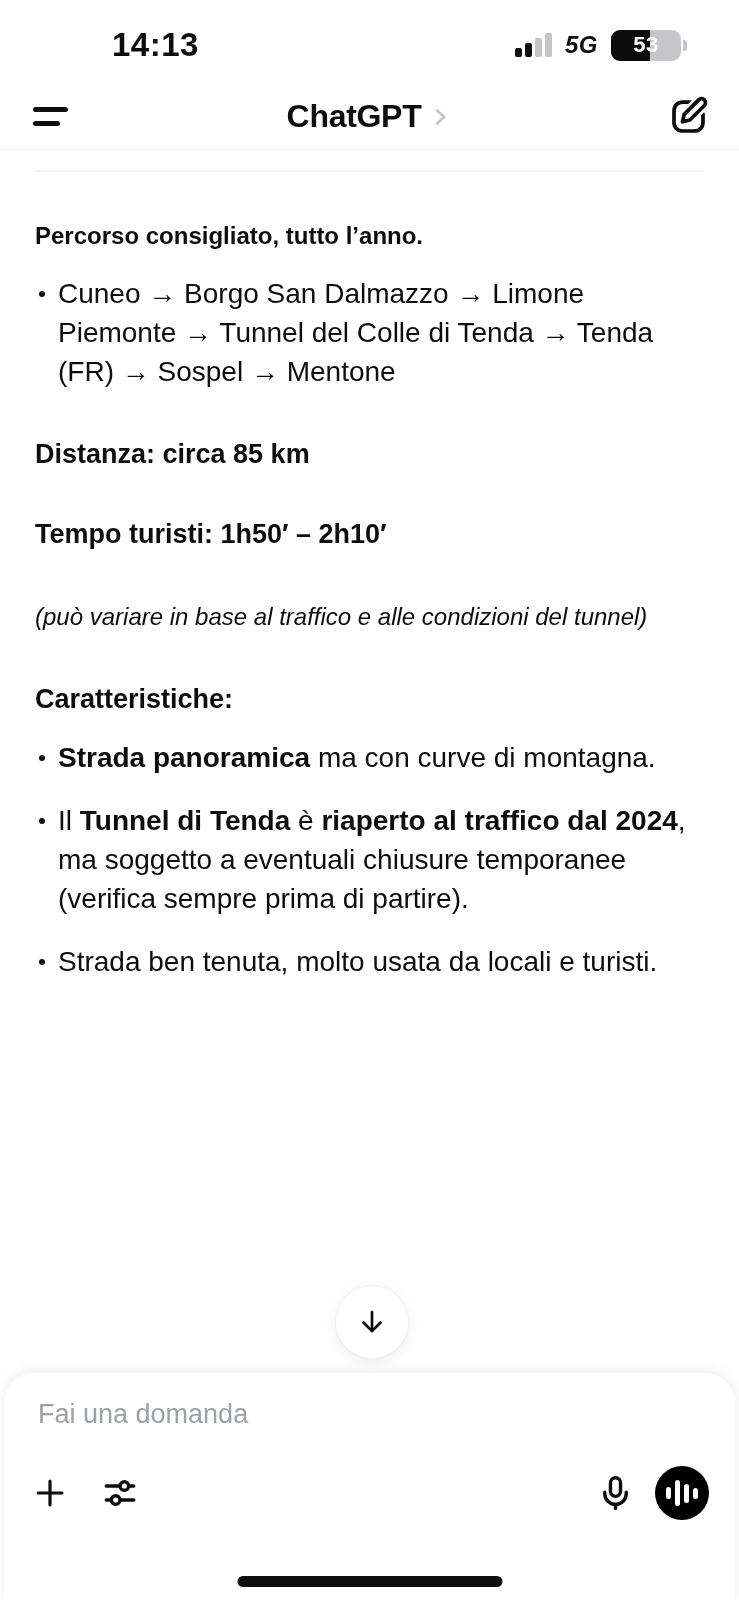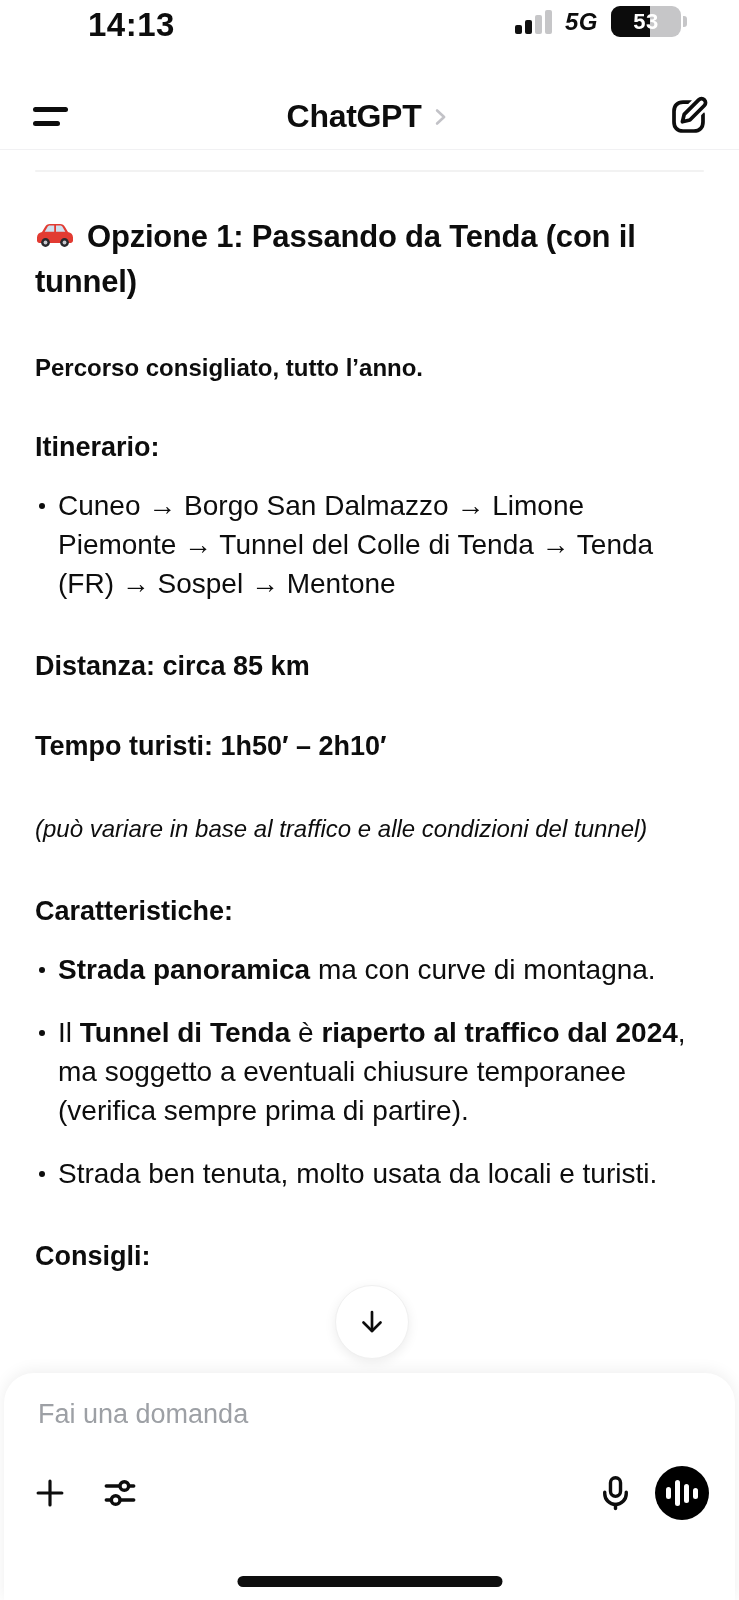--- a/index.html
+++ b/index.html
@@ -5,22 +5,22 @@
   * { margin:0; padding:0; box-sizing:border-box; }
   html,body { background:#e8e8e8; }
   body { font-family:"Liberation Sans","DejaVu Sans",sans-serif; }
   .page {
     position:relative; width:739px; height:1600px; margin:0 auto;
     background:#ffffff; overflow:hidden; color:#0d0d0d;
   }
 
   
   .status-bar {
-    height:84px; display:flex; align-items:flex-start;
-    padding:6px 52px 0 88px;
+    height:84px; display:flex; align-items:center;
+    padding:6px 52px 0 112px;
   }
   .status-time { font-size:33px; font-weight:700; letter-spacing:.5px; }
   .status-right { margin-left:auto; display:flex; align-items:center; gap:13px; }
   .signal { display:flex; align-items:flex-end; gap:3px; height:24px; }
   .signal i { display:block; width:7px; border-radius:2px; background:#c6c6c8; }
   .signal i.on { background:#101010; }
   .s1{height:9px}.s2{height:14px}.s3{height:19px}.s4{height:24px}
   .net { font-size:24px; font-weight:600; letter-spacing:.5px;font-style:italic; }
   .battery { display:flex; align-items:center; }
   .battery-body {
@@ -151,44 +151,33 @@
           <path d="M13.3 4.7H9.2C6.3 4.7 4.6 6.4 4.6 9.3v5.5c0 2.9 1.7 4.6 4.6 4.6h5.6c2.9 0 4.6-1.7 4.6-4.6v-4.2"></path>
           <path d="M17.2 3.5a2.05 2.05 0 0 1 2.9 2.9l-7.4 7.4-3.8.9.9-3.8z" stroke="#ffffff" stroke-width="4.6" fill="#ffffff"></path>
           <path d="M17.2 3.5a2.05 2.05 0 0 1 2.9 2.9l-7.4 7.4-3.8.9.9-3.8z" fill="#ffffff"></path>
         </svg>
       </span>
     </button>
   </div>
 
   <main class="content" id="content">
       <div class="hr"></div>
-      <h2><span class="car-emoji"><svg width="40" height="30" viewBox="0 0 40 28">
-            <path fill="#e23b32" d="M2 16.5c0-3 2-5 5-5.5L10 6c1-2 2.5-3 5-3h10c2.5 0 4 1 5 3l3 5c3 .5 5 2.5 5 5.5v3c0 1.4-1.1 2.5-2.5 2.5H4.5C3.1 22 2 20.9 2 19.5z"></path>
-            <path fill="#cfe0ee" d="M12.2 6.4c.7-1.3 1.5-1.9 2.8-1.9h4.2v6.3h-9.5z"></path>
-            <path fill="#cfe0ee" d="M21 4.5h4c1.3 0 2.2.6 2.9 1.9l2.4 4.4H21z"></path>
-            <circle cx="10.5" cy="21.5" r="4.4" fill="#2a2a2e"></circle>
-            <circle cx="10.5" cy="21.5" r="1.9" fill="#c9c9cf"></circle>
-            <circle cx="29.5" cy="21.5" r="4.4" fill="#2a2a2e"></circle>
-            <circle cx="29.5" cy="21.5" r="1.9" fill="#c9c9cf"></circle>
-          </svg></span><span>Opzione 1: Passando da Tenda (con il tunnel)</span></h2>
       <p class="bold">Percorso consigliato, tutto l’anno.</p>
-      <h3>Itinerario:</h3>
       <ul>
         <li><span>Cuneo → Borgo San Dalmazzo → Limone Piemonte → Tunnel del Colle di Tenda → Tenda (FR) → Sospel → Mentone</span></li>
       </ul>
       <h3>Distanza: circa 85 km</h3>
       <h3>Tempo turisti: 1h50′ – 2h10′</h3>
       <p class="italic">(può variare in base al traffico e alle condizioni del tunnel)</p>
       <h3>Caratteristiche:</h3>
       <ul>
         <li><strong>Strada panoramica</strong><span> ma con curve di montagna.</span></li>
         <li><span>Il </span><strong>Tunnel di Tenda</strong><span> è </span><strong>riaperto al traffico dal 2024</strong><span>, ma soggetto a eventuali chiusure temporanee (verifica sempre prima di partire).</span></li>
         <li><span>Strada ben tenuta, molto usata da locali e turisti.</span></li>
       </ul>
-      <h3>Consigli:</h3>
     </main>
 
   <button class="scroll-down">
     <span style="display:flex">
       <svg width="32" height="32" viewBox="0 0 24 24" fill="none" stroke="#0d0d0d" stroke-width="2" stroke-linecap="round" stroke-linejoin="round">
         <path d="M12 4.5v14.2"></path>
           <path d="M5.6 12.4l6.4 6.4 6.4-6.4"></path>
       </svg>
     </span>
   </button>

